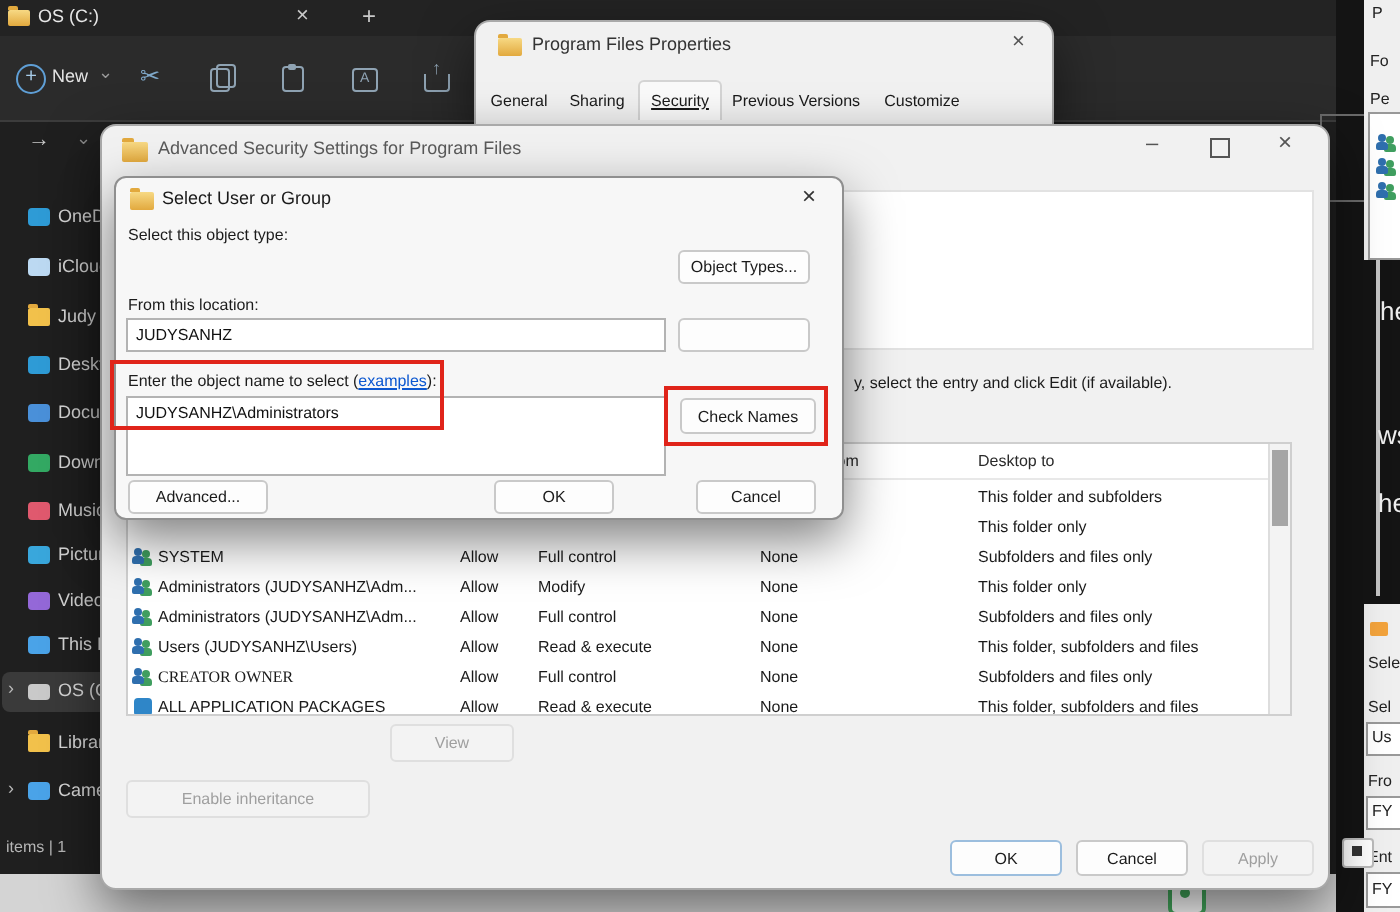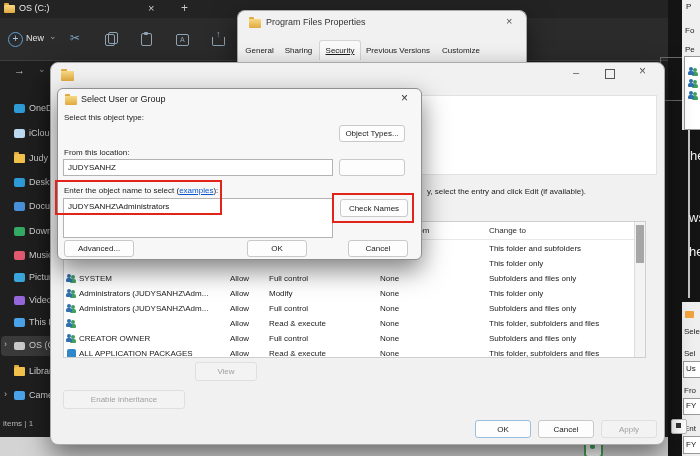--- a/index.html
+++ b/index.html
@@ -190,31 +190,32 @@
     <span class="ab winctl" style="left:268px;top:5px;">×</span>
     <div class="ab tab" style="left:3px;top:31px;width:37px;height:17px;">General</div>
     <div class="ab tab" style="left:42px;top:31px;width:37px;height:17px;">Sharing</div>
     <div class="ab tab sel" style="left:81px;top:29px;width:40px;height:19px;text-decoration:underline;">Security</div>
     <div class="ab tab" style="left:123px;top:31px;width:74px;height:17px;">Previous Versions</div>
     <div class="ab tab" style="left:199px;top:31px;width:48px;height:17px;">Customize</div>
   </div>
 
   <div class="ab dlg" style="left:50px;top:62px;width:613px;height:381px;border-radius:8px;">
     <span class="ab fold" style="left:10px;top:8px;width:13px;height:10px;"></span>
+    <span class="ab t9" style="left:28px;top:6px;color:#5a5a5a;">Advanced Security Settings for Program Files</span>
     <span class="ab winctl" style="left:522px;top:4px;">–</span>
     <span class="ab" style="left:554px;top:6px;width:8px;height:8px;border:1px solid #555;"></span>
     <span class="ab winctl" style="left:588px;top:3px;font-size:12px;">×</span>
 
     <div class="ab" style="left:12px;top:32px;width:592px;height:78px;background:#fff;border:1px solid #e2e2e2;"></div>
 
     <span class="ab t8" style="left:376px;top:124px;">y, select the entry and click Edit (if available).</span>
 
     <div class="ab" style="left:12px;top:158px;width:581px;height:135px;background:#fff;border:1px solid #cfcfcf;overflow:hidden;">
       <span class="ab t8" style="left:316px;top:4px;color:#2a2a2a;">Inherited from</span>
-      <span class="ab t8" style="left:425px;top:4px;color:#2a2a2a;">Change to</span>
+      <span class="ab t8" style="left:425px;top:4px;color:#2a2a2a;">Desktop to</span>
       <div class="ab" style="left:0;top:17px;width:581px;height:1px;background:#e8e8e8;"></div>
 
       <div class="ab" style="left:0;top:19px;width:581px;height:15px;">
         <span class="cell" style="left:425px;">This folder and subfolders</span>
       </div>
       <div class="ab" style="left:0;top:34px;width:581px;height:15px;">
         <span class="cell" style="left:425px;">This folder only</span>
       </div>
       <div class="ab" style="left:0;top:49px;width:581px;height:15px;">
         <span class="ab usr" style="left:2px;top:3px;"></span>
@@ -235,28 +236,29 @@
       <div class="ab" style="left:0;top:79px;width:581px;height:15px;">
         <span class="ab usr" style="left:2px;top:3px;"></span>
         <span class="cell" style="left:15px;">Administrators (JUDYSANHZ\Adm...</span>
         <span class="cell" style="left:166px;">Allow</span>
         <span class="cell" style="left:205px;">Full control</span>
         <span class="cell" style="left:316px;">None</span>
         <span class="cell" style="left:425px;">Subfolders and files only</span>
       </div>
       <div class="ab" style="left:0;top:94px;width:581px;height:15px;">
         <span class="ab usr" style="left:2px;top:3px;"></span>
+        <span class="cell" style="left:15px;">Users (JUDYSANHZ\Users)</span>
         <span class="cell" style="left:166px;">Allow</span>
         <span class="cell" style="left:205px;">Read &amp; execute</span>
         <span class="cell" style="left:316px;">None</span>
         <span class="cell" style="left:425px;">This folder, subfolders and files</span>
       </div>
       <div class="ab" style="left:0;top:109px;width:581px;height:15px;">
         <span class="ab usr" style="left:2px;top:3px;"></span>
-        <span class="cell" style="left:15px;">CREATOR OWNER</span>
+        <span class="cell" style="left:15px;font-family:Liberation Serif, serif;">CREATOR OWNER</span>
         <span class="cell" style="left:166px;">Allow</span>
         <span class="cell" style="left:205px;">Full control</span>
         <span class="cell" style="left:316px;">None</span>
         <span class="cell" style="left:425px;">Subfolders and files only</span>
       </div>
       <div class="ab" style="left:0;top:124px;width:581px;height:15px;">
         <span class="ab pkgic" style="left:3px;top:3px;"></span>
         <span class="cell" style="left:15px;">ALL APPLICATION PACKAGES</span>
         <span class="cell" style="left:166px;">Allow</span>
         <span class="cell" style="left:205px;">Read &amp; execute</span>

